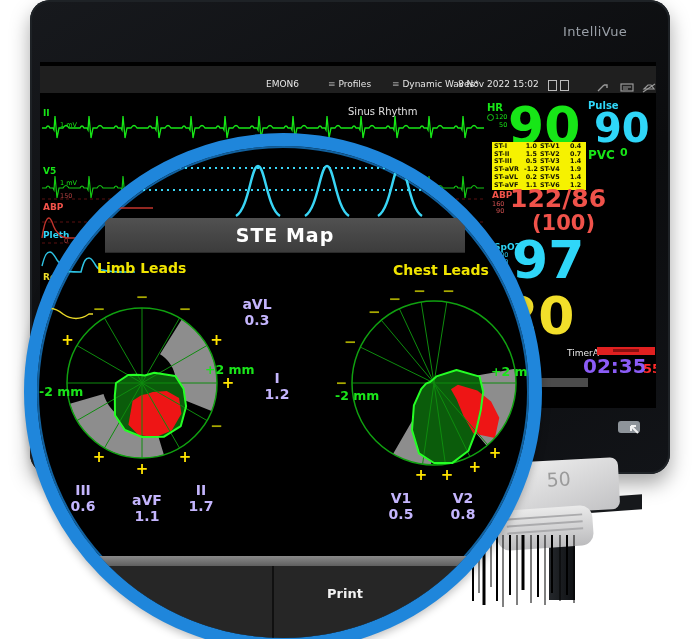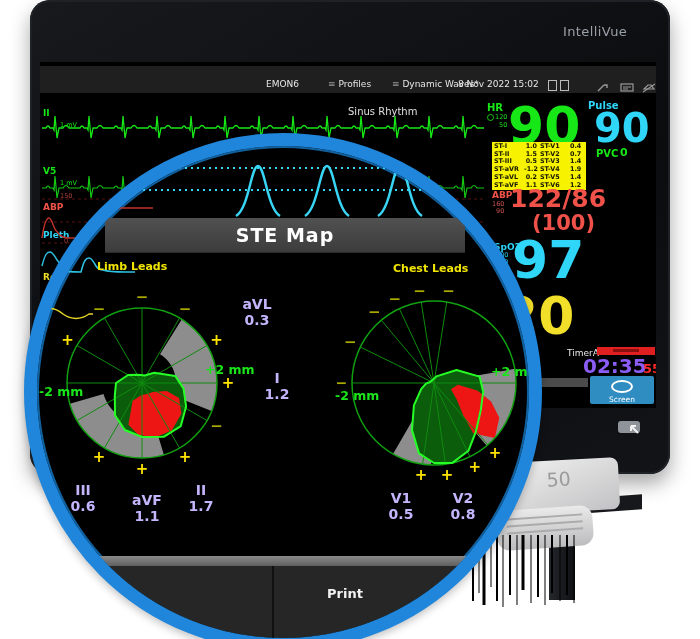--- a/index.html
+++ b/index.html
@@ -18,21 +18,21 @@
   .big{font-weight:bold;line-height:1;}
   .sttab{display:grid;grid-template-columns:30px 16px 30px 14px;background:#f6f200;
          color:#151500;font-size:6.4px;line-height:7.7px;font-weight:bold;padding:1px 2px;}
   .sttab span{white-space:nowrap;}
   .stv{text-align:right;padding-right:3px;}
   .lens{left:24px;top:133px;width:518px;height:518px;border-radius:50%;box-sizing:border-box;
         border:13px solid #1f86db;background:#000;overflow:hidden;z-index:6;
         box-shadow:inset 0 0 0 2px #11619f,0 3px 8px rgba(0,0,0,.25);}
   .maplbl{color:#c4b5fd;font-weight:bold;font-size:14px;line-height:16px;text-align:center;}
   .mm{color:#1ae41a;font-weight:bold;font-size:12.5px;white-space:nowrap;}
-  .ytitle{color:#f0e400;font-weight:bold;font-size:11px;white-space:nowrap;}
+  .ytitle{color:#f0e400;font-weight:bold;font-size:14px;white-space:nowrap;}
   .key{color:#f2f2f2;font-weight:bold;font-size:13px;text-align:center;line-height:16px;}
   .icon3{width:14px;height:11px;}
   svg{display:block;}
 </style>
 </head>
 <body>
 
 <div id="stage">
 
   <div class="abs bezel"></div>
@@ -94,21 +94,21 @@
       <div class="abs green" style="left:447px;top:40px;font-size:10px;font-weight:bold;">HR</div>
       <div class="abs" style="left:447px;top:52px;width:5px;height:5px;border:1px solid #18c818;border-radius:50%;"></div>
       <div class="abs green mini" style="left:455px;top:52px;">120</div>
       <div class="abs green mini" style="left:459px;top:60px;">50</div>
       <div class="abs green big" style="left:468px;top:38px;font-size:52px;">90</div>
     </div>
 
     <div>
       <div class="abs cyan" style="left:548px;top:38px;font-size:10px;font-weight:bold;">Pulse</div>
       <div class="abs cyan big" style="left:554px;top:46px;font-size:40px;">90</div>
-      <div class="abs green" style="left:548px;top:86px;font-size:10px;font-weight:bold;margin-left:8px;">PVC</div>
+      <div class="abs green" style="left:548px;top:86px;font-size:12px;font-weight:bold;">PVC</div>
       <div class="abs green" style="left:580px;top:84px;font-size:11px;font-weight:bold;">0</div>
     </div>
 
     <div class="abs sttab" style="left:452px;top:80px;width:90px;">
       <span>ST-I</span>
         <span class="stv">1.0</span>
         <span>ST-V1</span>
         <span class="stv">0.4</span>
       <span>ST-II</span>
         <span class="stv">1.5</span>
@@ -154,24 +154,20 @@
       <div class="abs" style="left:527px;top:286px;font-size:9px;color:#e8e8e8;">TimerA</div>
       <div class="abs" style="left:557px;top:285px;width:58px;height:8px;background:#e02020;">
         <div style="margin:2px auto 0;width:26px;height:3px;background:#8a1010;"></div>
       </div>
       <div class="abs big" style="left:543px;top:294px;font-size:20px;color:#8b5cf6;">02:35</div>
       <div class="abs big" style="left:603px;top:300px;font-size:13px;color:#ff2a2a;">55</div>
     </div>
 
     <div class="abs" style="left:486px;top:316px;width:62px;height:9px;background:#4b4b4b;"></div>
 
-    <div class="abs" style="left:550px;top:314px;width:64px;height:28px;background:#2f8dc1;border-radius:2px;text-align:center;">
-      <div style="margin:4px auto 2px;width:18px;height:9px;border:2px solid #fff;border-radius:50%;"></div>
-      <div style="font-size:7.5px;color:#fff;">Screen</div>
-    </div>
   </div>
 
   <svg class="abs" style="left:617px;top:418px;" width="26" height="18" viewBox="0 0 26 18">
     <rect x="1" y="3" width="22" height="12" rx="3" fill="#8e949a"></rect>
     <path d="M14,8 l7,7 M14,8 l0,5 M14,8 l5,0" stroke="#f2f2f2" stroke-width="2" fill="none"></path>
   </svg>
 
   <div class="abs" style="left:549px;top:468px;width:26px;height:132px;background:linear-gradient(90deg,#24272b,#0e1013);"></div>
   <div class="abs" style="left:538px;top:498px;width:104px;height:15px;background:#16181b;transform:skewY(-4deg);"></div>
   <div class="abs" style="left:503px;top:460px;width:116px;height:52px;background:linear-gradient(160deg,#f0f0f0,#c2c2c4);border-radius:8px;transform:rotate(-3deg);">

